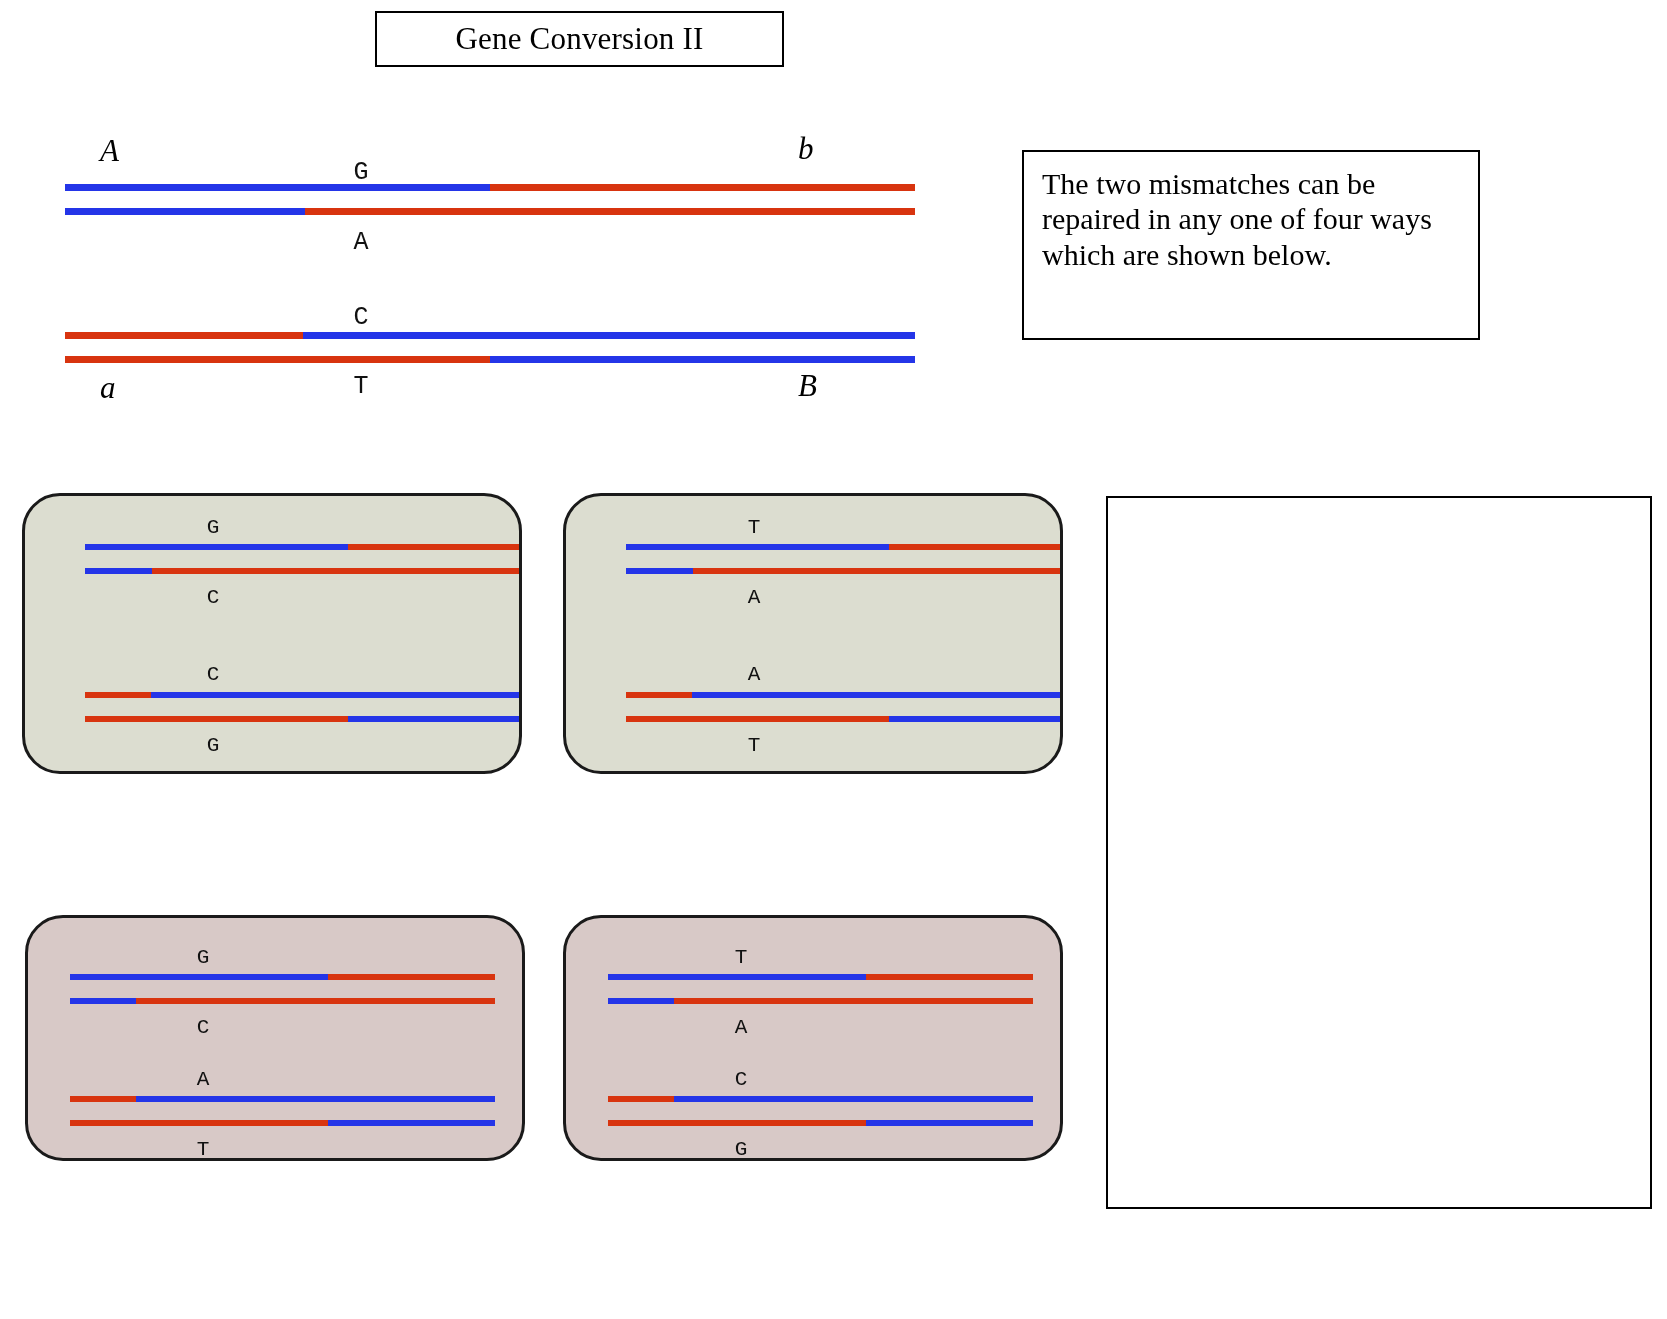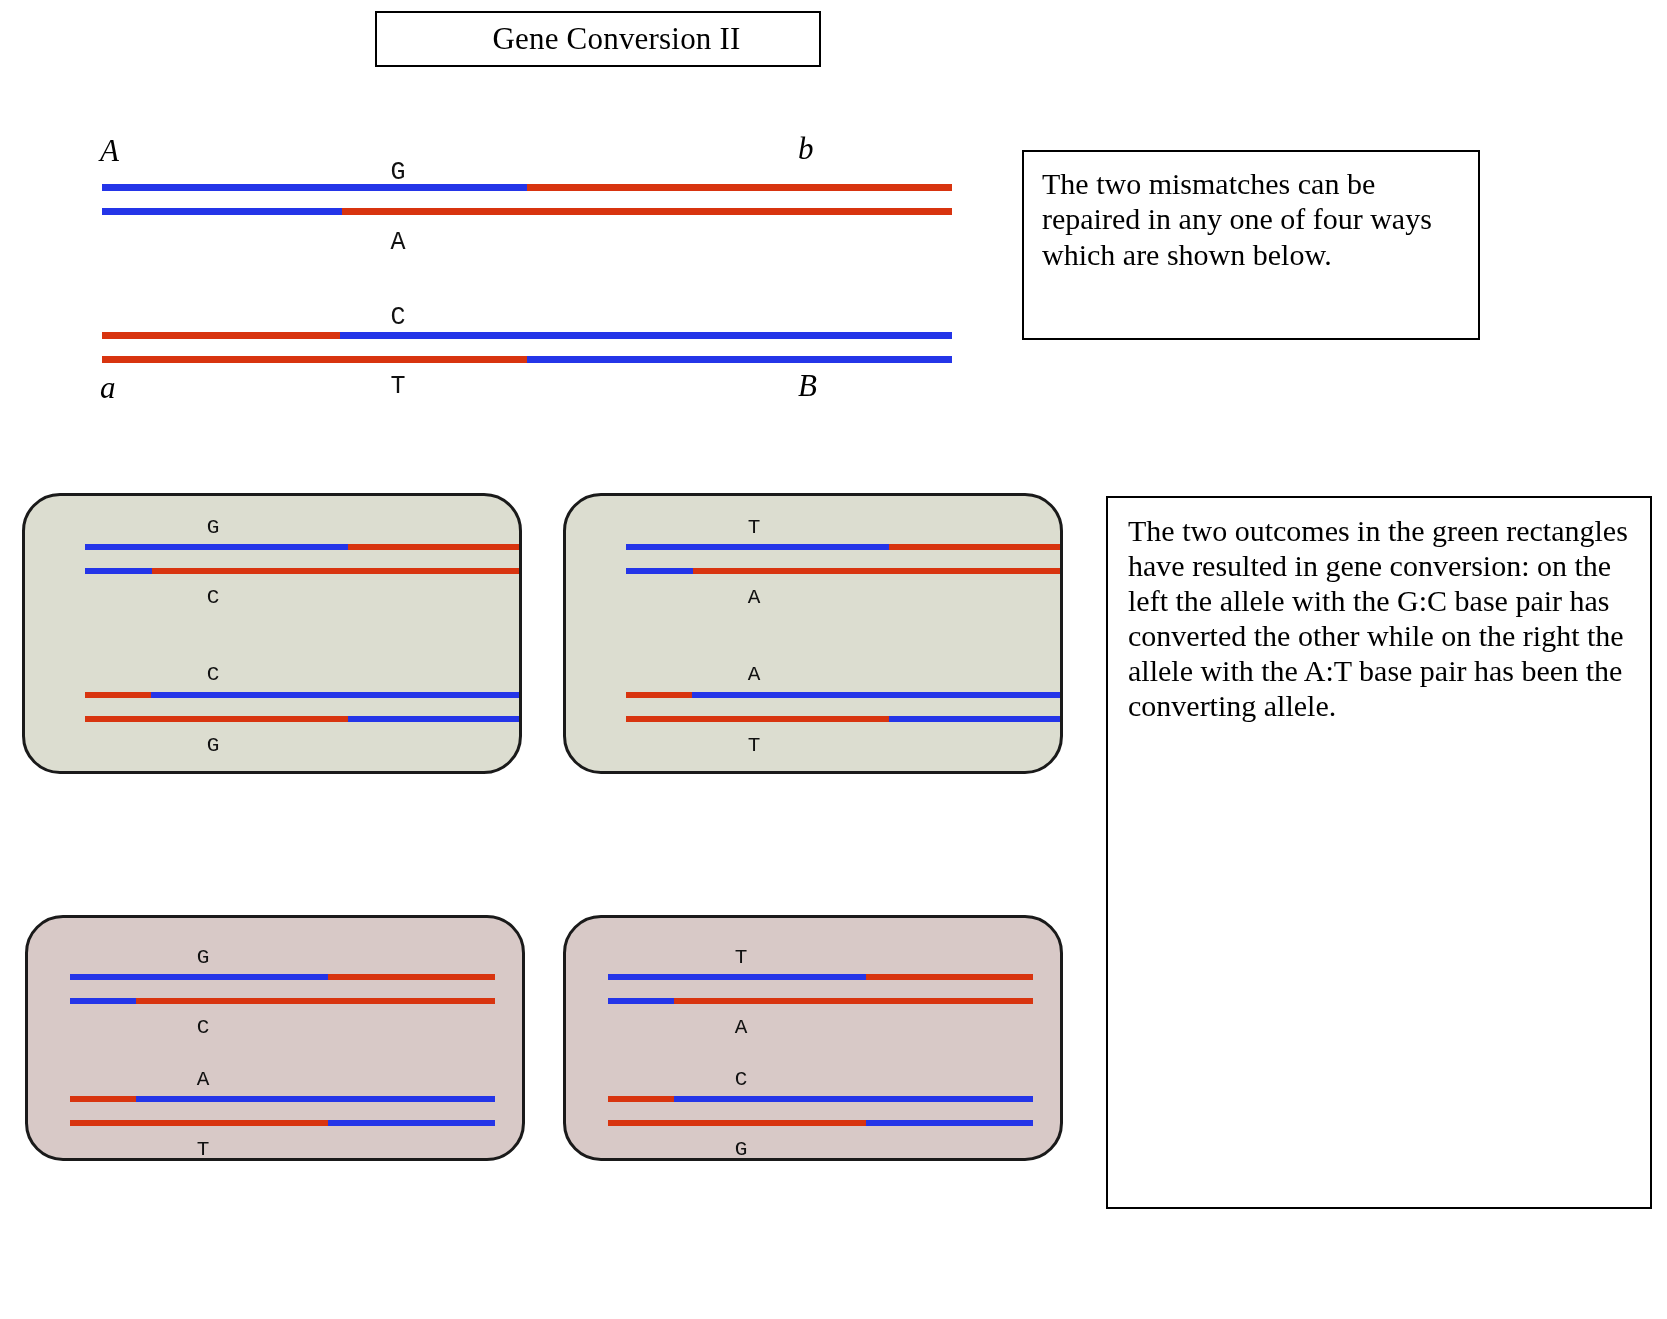--- a/index.html
+++ b/index.html
@@ -3,21 +3,21 @@
 <meta charset="utf-8">
 <style>
   html,body{margin:0;padding:0;}
   body{
     width:1667px;height:1319px;
     background:#ffffff;
     font-family:"Liberation Serif", serif;
     position:relative;
     overflow:hidden;
   }
-  .abs{position:absolute;padding-left:37px;}
+  .abs{position:absolute;}
 
   
   #title-box{
     left:375px;top:11px;width:405px;height:52px;
     border:2px solid #000;
     background:#fff;
     display:flex;align-items:center;justify-content:center;
   }
   #title-box .txt{
     font-size:31px;color:#000;font-family:"Liberation Serif", serif;
@@ -234,14 +234,13 @@
     <div class="seg blue" style="left:258px;width:167px;"></div>
   </div>
   <div class="baselbl" style="left:155px;top:220px;width:40px;">G</div>
 </div>
 
 <div class="note-box" id="note-top">
   <span>The two mismatches can be repaired in any one of four ways which are shown below.</span>
 </div>
 
 <div class="note-box" id="note-bottom">
-  <p>The two outcomes in the green rectangles have resulted in gene conversion: on the left the allele with the G:C base pair has converted the other while on the right the allele with the A:T base pair has been the converting allele.</p>
 </div>
 
 </body></html>

